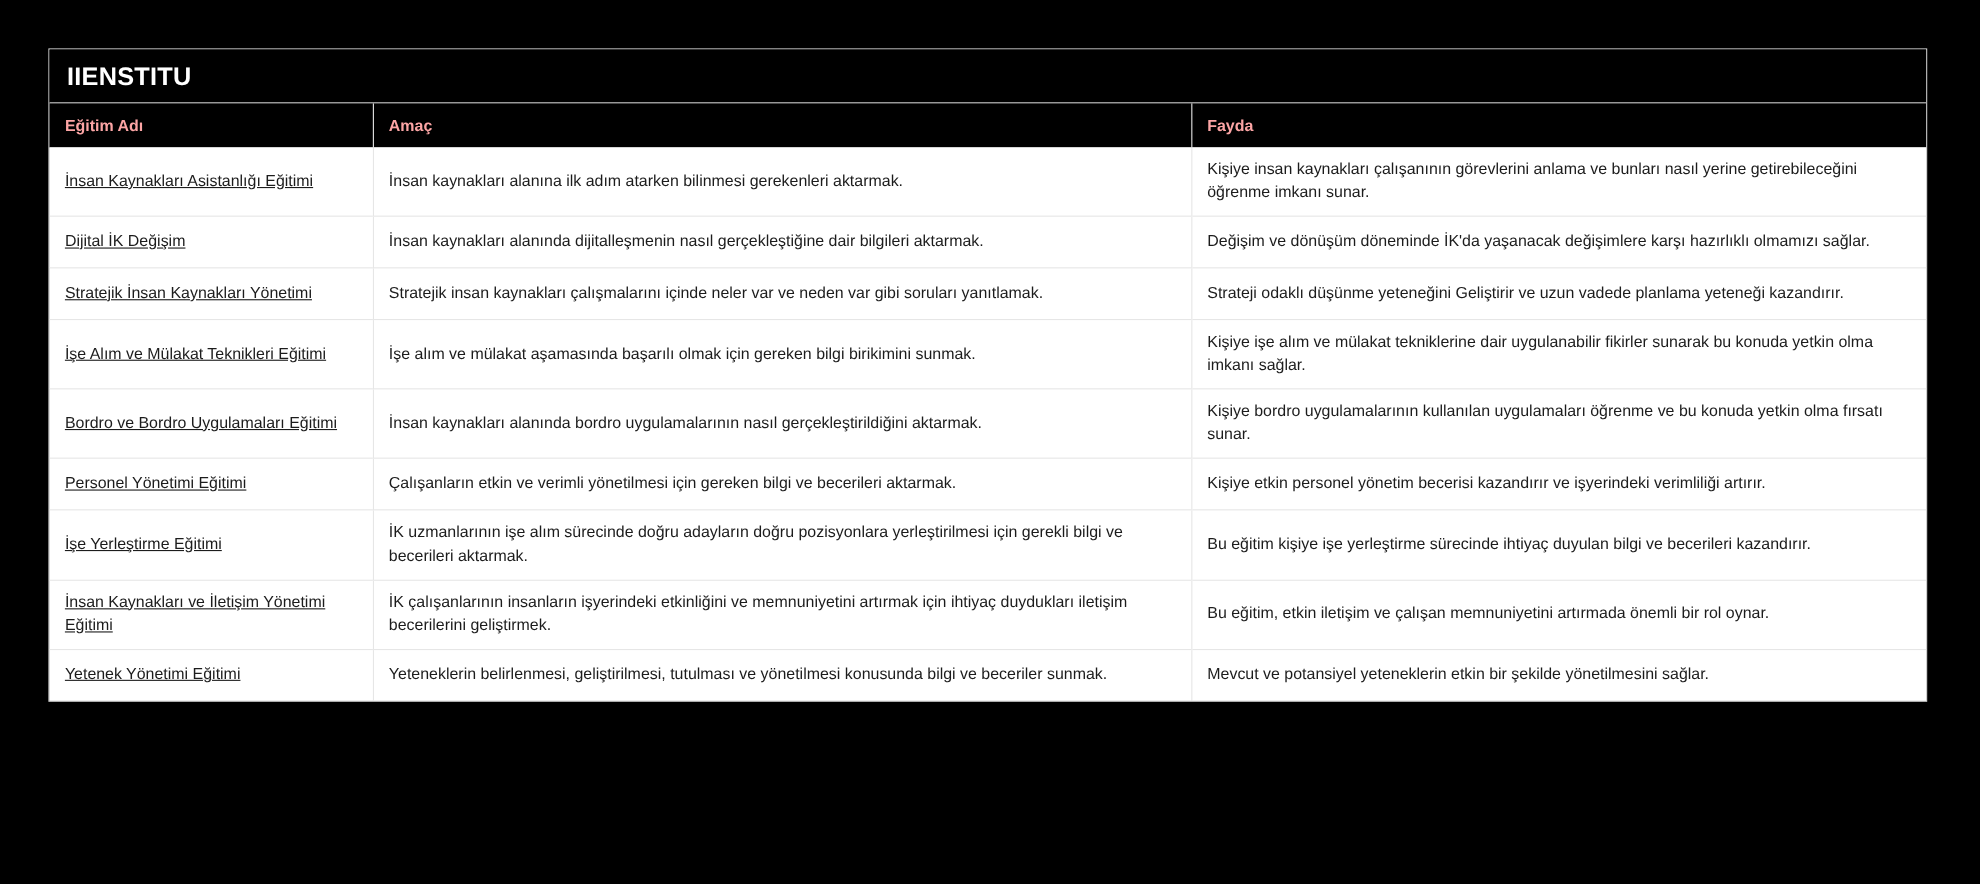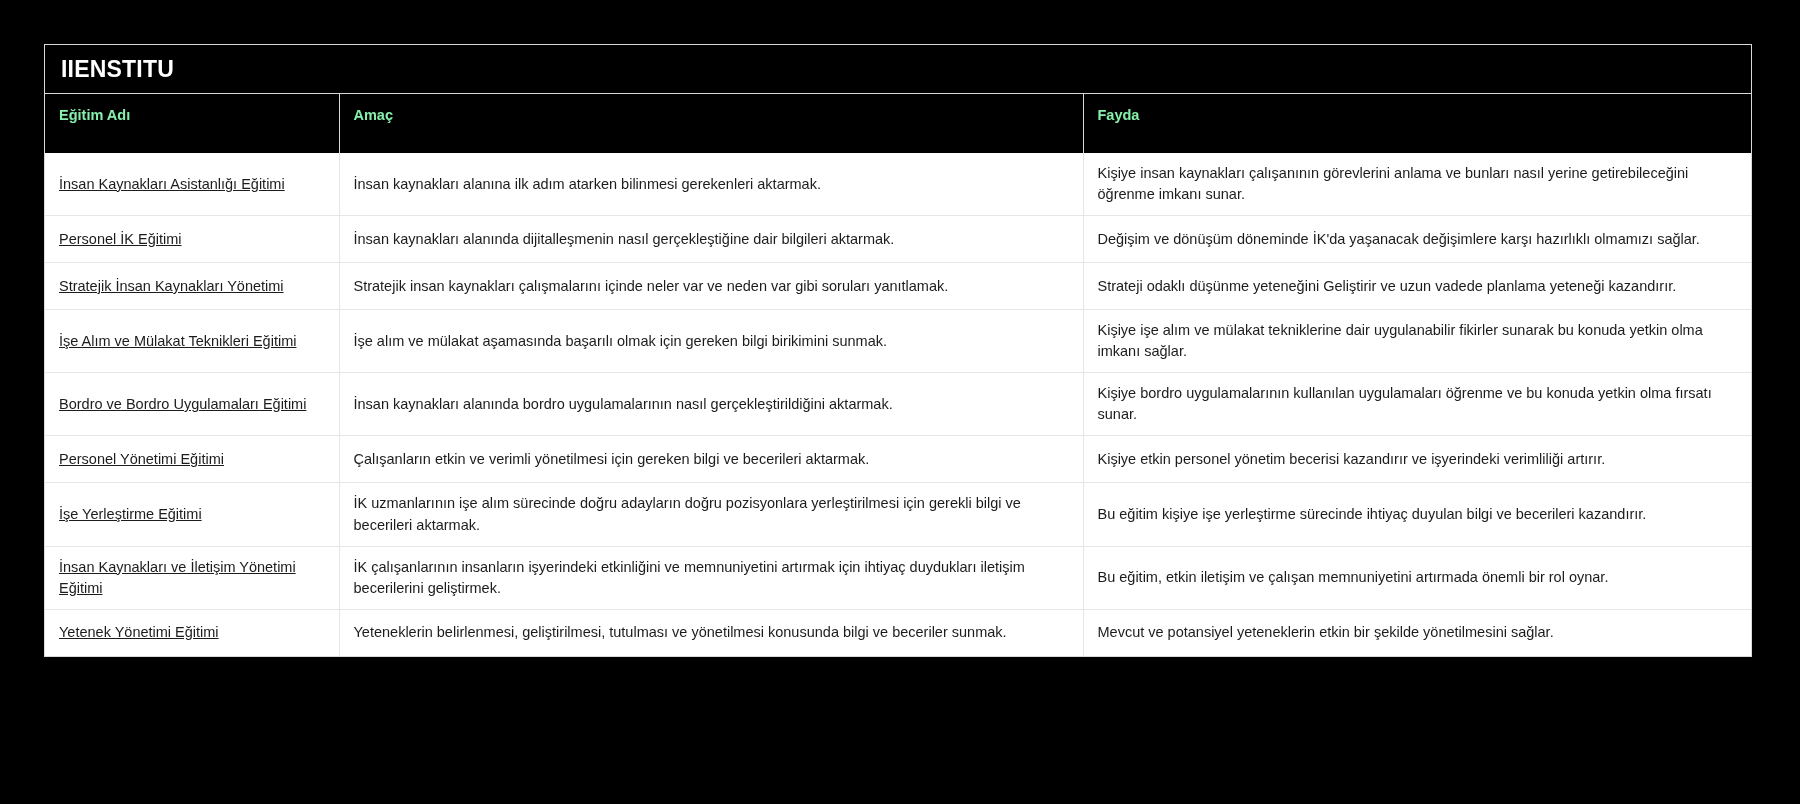--- a/index.html
+++ b/index.html
@@ -56,25 +56,25 @@
     table-layout: fixed;
     background: #ffffff;
   }
 
   table.data-table col.c1 { width: 294px; }
   table.data-table col.c2 { width: 744px; }
   table.data-table col.c3 { width: 668px; }
 
   thead th {
     background: #000000;
-    color: #86efac;
+    color: #fca5a5;
     font-size: 14.5px;
     font-weight: bold;
     text-align: left;
-    padding: 13px 14px 29px 14px;
+    padding: 13px 14px 10px 14px;
     border-right: 1px solid #d9d9d9;
     box-sizing: border-box;
     vertical-align: middle;
     line-height: 1.2;
   }
   thead th:last-child { border-right: none; }
 
   tbody td {
     background: #ffffff;
     color: #1c1c1c;
@@ -117,21 +117,21 @@
           <th>Fayda</th>
         </tr>
       </thead>
       <tbody>
         <tr>
           <td class="col-name">İnsan Kaynakları Asistanlığı Eğitimi</td>
           <td>İnsan kaynakları alanına ilk adım atarken bilinmesi gerekenleri aktarmak.</td>
           <td>Kişiye insan kaynakları çalışanının görevlerini anlama ve bunları nasıl yerine getirebileceğini öğrenme imkanı sunar.</td>
         </tr>
         <tr>
-          <td class="col-name">Personel İK Eğitimi</td>
+          <td class="col-name">Dijital İK Değişim</td>
           <td>İnsan kaynakları alanında dijitalleşmenin nasıl gerçekleştiğine dair bilgileri aktarmak.</td>
           <td>Değişim ve dönüşüm döneminde İK'da yaşanacak değişimlere karşı hazırlıklı olmamızı sağlar.</td>
         </tr>
         <tr>
           <td class="col-name">Stratejik İnsan Kaynakları Yönetimi</td>
           <td>Stratejik insan kaynakları çalışmalarını içinde neler var ve neden var gibi soruları yanıtlamak.</td>
           <td>Strateji odaklı düşünme yeteneğini Geliştirir ve uzun vadede planlama yeteneği kazandırır.</td>
         </tr>
         <tr>
           <td class="col-name">İşe Alım ve Mülakat Teknikleri Eğitimi</td>

